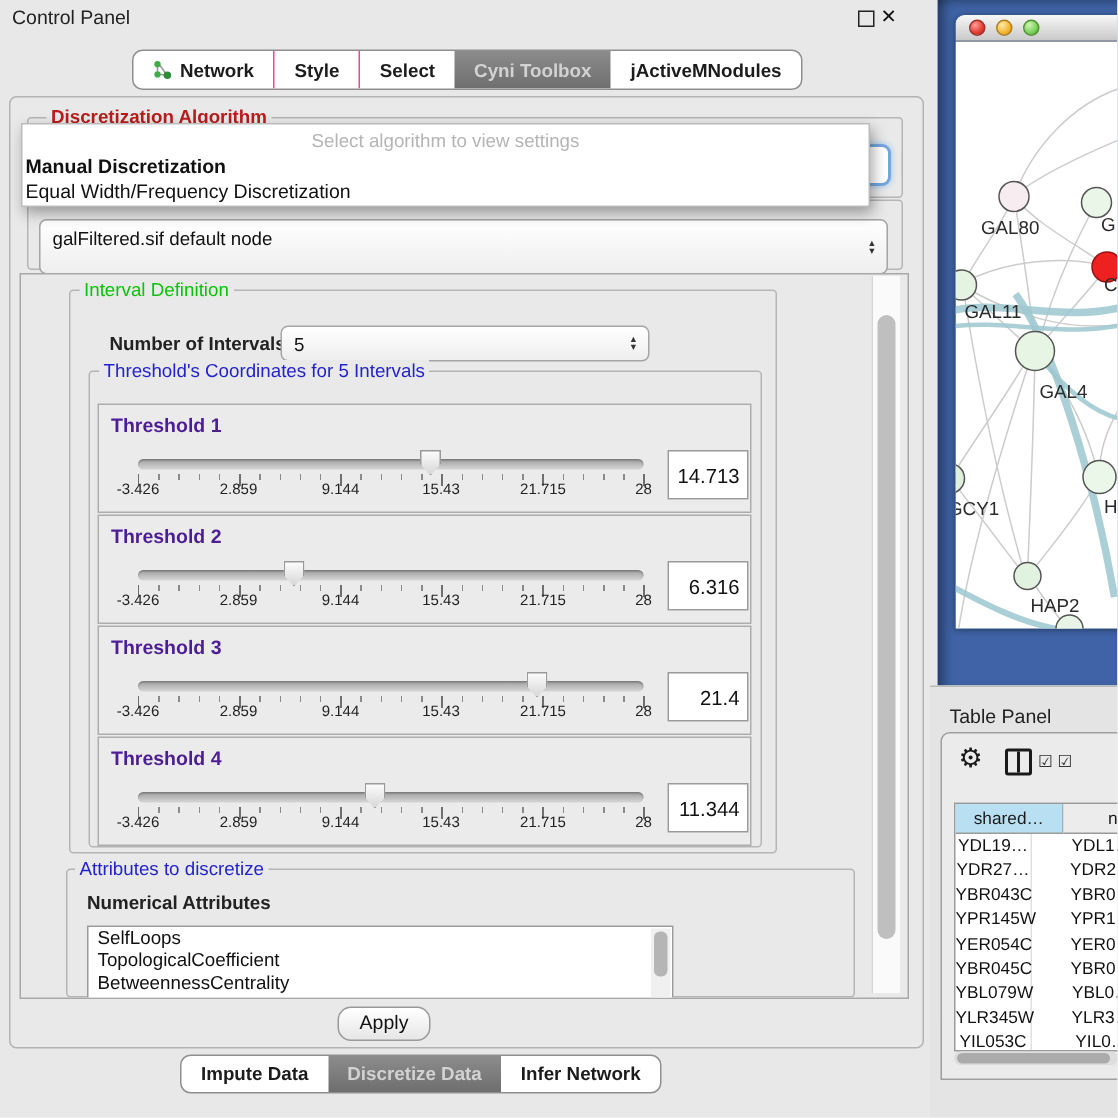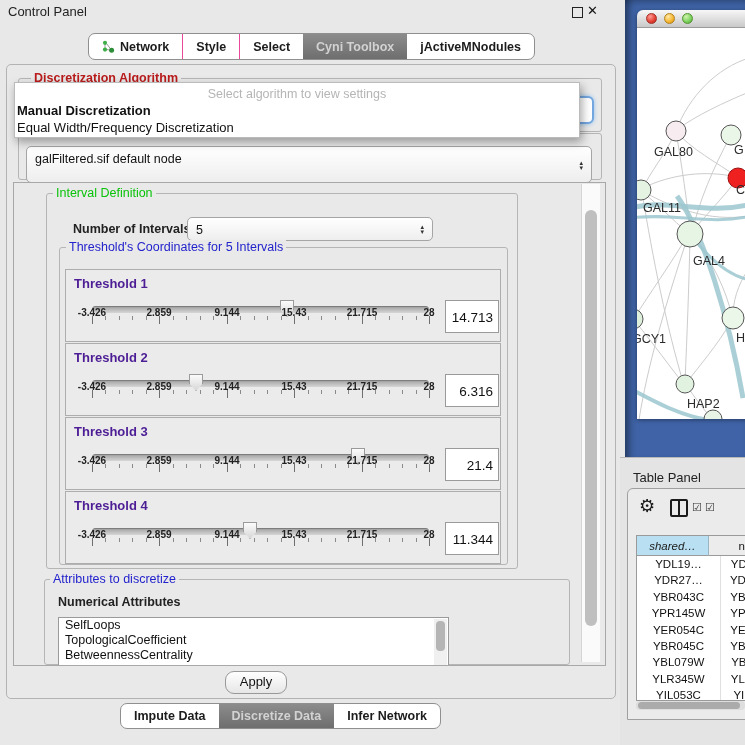--- a/index.html
+++ b/index.html
@@ -53,21 +53,21 @@
   .slider-track{position:absolute;left:26px;top:36px;width:337px;height:7px;border-radius:4px;
                 background:linear-gradient(#9e9e9e,#d6d6d6);box-shadow:inset 0 1px 1px rgba(0,0,0,.25);}
   .slider-thumb{position:absolute;top:30px;width:14px;height:17px;
                 background:linear-gradient(#fefefe,#d5d5d5);
                 clip-path:polygon(0 0,100% 0,100% 55%,50% 100%,0 55%);
                 box-shadow:inset 0 0 0 1px #9a9a9a;}
   .ticks-minor{position:absolute;left:26px;top:46px;width:338px;height:4px;
                background:repeating-linear-gradient(to right,#8a8a8a 0 1px,transparent 1px 13.48px);}
   .ticks-major{position:absolute;left:26px;top:46px;width:338px;height:8px;
                background:repeating-linear-gradient(to right,#6f6f6f 0 1px,transparent 1px 67.4px);}
-  .tick-lbl{position:absolute;top:37px;width:48px;text-align:center;font-size:10px;font-weight:bold;color:#222;}
+  .tick-lbl{position:absolute;top:51px;width:48px;text-align:center;font-size:10px;font-weight:normal;color:#222;}
   .value-box{position:absolute;left:379px;top:30px;width:54px;height:33px;background:#fff;
              border:1px solid #9a9a9a;font-size:13.5px;color:#111;text-align:right;
              line-height:33px;padding-right:5px;box-sizing:border-box;}
   
   #attr-list{left:44px;top:434px;width:389px;height:60px;background:#fff;border:1px solid #9a9a9a;}
   .attr-item{font-size:12.5px;color:#111;height:15px;line-height:15px;padding-left:6px;white-space:nowrap;}
   #attr-scrollbar{position:absolute;right:1px;top:1px;width:13px;height:56px;background:#f0f0f0;}
   #attr-thumb{position:absolute;left:2px;top:2px;width:9px;height:30px;background:#b5b5b5;border-radius:4px;}
   
   #apply-btn{left:225px;top:671px;width:60px;height:21px;background:linear-gradient(#ffffff,#e6e6e6);
@@ -91,25 +91,25 @@
   #tp-title{left:13px;top:12px;font-size:13px;color:#222;}
   #tp-body{left:7px;top:30px;width:118px;height:230px;background:#ebebeb;border:1px solid #9f9f9f;
            border-radius:6px 0 0 0;}
   #gear-icon{left:11px;top:6px;font-size:18px;color:#1a1a1a;}
   #col-icon{left:42px;top:10px;width:14px;height:14px;border:2px solid #1a1a1a;border-radius:2px;}
   #col-icon:before{content:"";position:absolute;left:6px;top:0;width:2px;height:14px;background:#1a1a1a;}
   .check-icon{top:12px;font-size:11px;color:#333;}
   #tbl{left:8px;top:46px;width:109px;height:164px;background:#fff;border:1px solid #9a9a9a;overflow:hidden;}
   .hdr-cell{position:absolute;top:0;height:20px;width:72px;font-size:11.5px;text-align:center;
             line-height:20px;color:#1a1a1a;border-bottom:1px solid #9a9a9a;box-sizing:border-box;}
-  #hdr-1{left:0;background:#b9e0f2;border-right:1px solid #9ab4c2;font-style:italic;}
+  #hdr-1{left:0;background:#b9e0f2;border-right:1px solid #9ab4c2;}
   #hdr-2{left:72px;background:#ececec;}
   #tbl-rows{position:absolute;left:0;top:20px;width:144px;}
   .trow{position:relative;height:16.4px;}
-  .trow .c1,.trow .c2{position:absolute;top:0;width:84px;text-align:center;font-size:11.5px;
+  .trow .c1,.trow .c2{position:absolute;top:0;width:51px;text-align:center;font-size:11.5px;
                       line-height:16.4px;color:#111;white-space:nowrap;}
   .trow .c1{left:0;border-right:1px solid #e0e0e0;box-sizing:border-box;}
   .trow .c2{left:72px;}
   #h-scrollbar{left:8px;top:212px;width:109px;height:9px;background:#dedede;border-radius:4px;}
   #h-thumb{position:absolute;left:2px;top:1px;width:102px;height:7px;background:#ababab;border-radius:4px;}
 </style>
 </head>
 <body>
 
 <div id="root">

